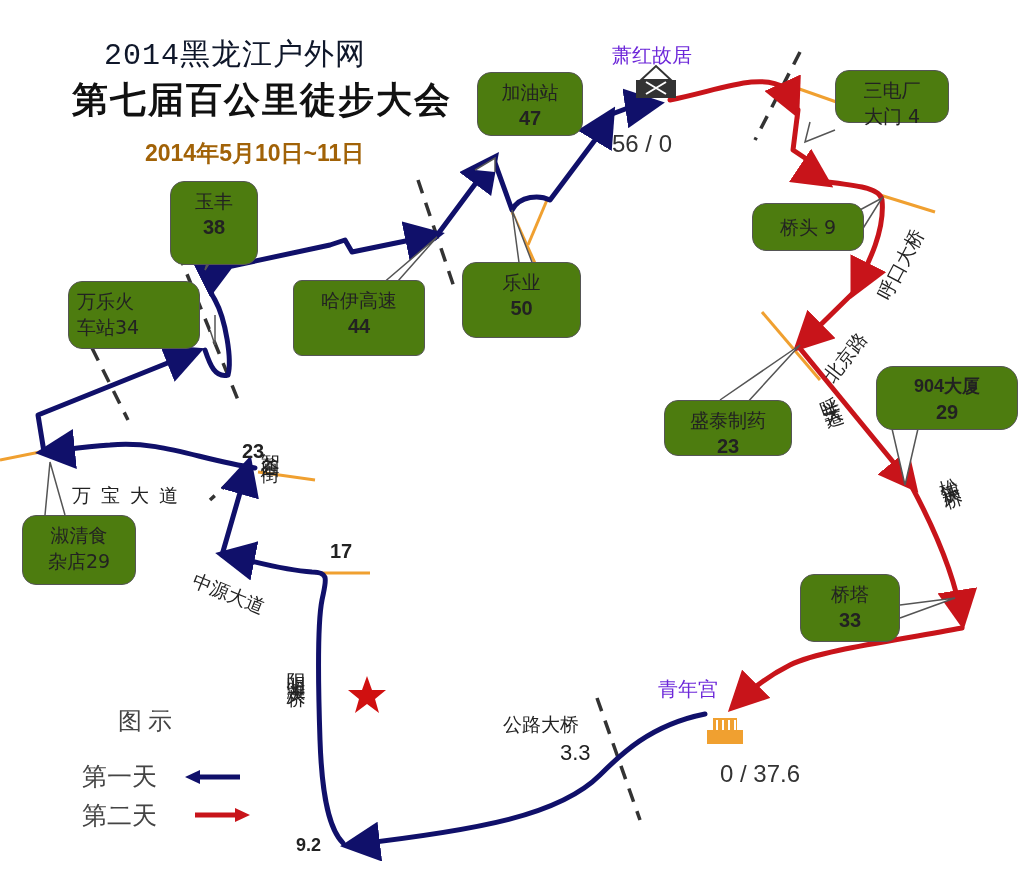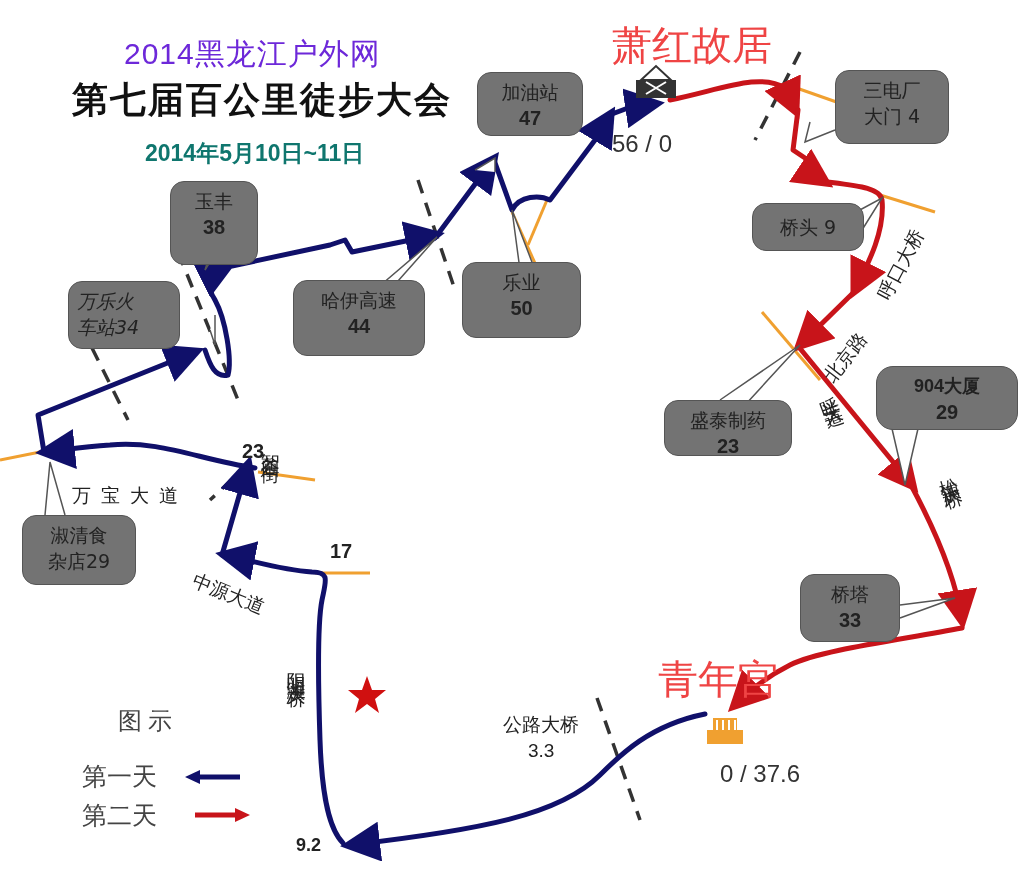--- a/index.html
+++ b/index.html
@@ -1,25 +1,25 @@
 <!DOCTYPE html>
 <html><head>
 <meta charset="utf-8">
 <style>
   html, body { margin:0; padding:0; background:#fff; }
   body { width:1024px; height:886px; position:relative; overflow:hidden;
          font-family:"DejaVu Sans", sans-serif; color:#333; }
   svg.map { position:absolute; left:0; top:0; }
   .t { position:absolute; white-space:nowrap; }
-  .title1 { left:124px; top:34px; font-family:Liberation Sans, sans-serif; font-size:30px; color:#6d28d9; letter-spacing:1px; }
+  .title1 { left:104px; top:34px; font-family:Liberation Mono, monospace; font-size:30px; color:#0f172a; letter-spacing:1px; }
   .title2 { left:72px; top:76px; font-family:"DejaVu Serif", serif; font-weight:bold; font-size:36px; color:#111; letter-spacing:2px; }
-  .date { left:145px; top:138px; font-family:"Liberation Sans", sans-serif; font-weight:bold; font-size:23px; color:#0f766e; }
-  .landmark { font-family:"DejaVu Serif", serif; font-size:40px; color:#ef4444; }
+  .date { left:145px; top:138px; font-family:"Liberation Sans", sans-serif; font-weight:bold; font-size:23px; color:#a16207; }
+  .landmark { font-family:"DejaVu Serif", serif; font-size:20px; color:#6d28d9;margin-top:24px; }
   .km { font-family:"Liberation Sans", sans-serif; font-size:24px; color:#333; }
-  .bubble { position:absolute; background:#737373; border:1.5px solid #555; border-radius:14px;
+  .bubble { position:absolute; background:#4d7c0f; border:1.5px solid #555; border-radius:14px;
             font-size:19px; color:#222; text-align:center; line-height:26px; padding:6px 8px; box-sizing:border-box; }
   .bubble b { font-family:"Liberation Sans", sans-serif; font-weight:bold; font-size:20px; }
   .road { font-family:"DejaVu Serif", serif; font-size:19px; color:#222; }
   .vert { writing-mode:vertical-rl; letter-spacing:4px; }
   .num { font-family:"Liberation Sans", sans-serif; font-weight:bold; font-size:18px; color:#222; }
   .legend-title { left:118px; top:705px; font-size:24px; color:#444; letter-spacing:6px; font-family:"DejaVu Serif", serif; }
   .legend-item { font-size:25px; color:#444; font-family:"DejaVu Serif", serif; }
 </style>
 </head>
 <body>
@@ -113,21 +113,21 @@
 
 <div class="t title1">2014黑龙江户外网</div>
 <div class="t title2">第七届百公里徒步大会</div>
 <div class="t date">2014年5月10日~11日</div>
 
 <div class="t landmark" style="left:612px;top:18px;">萧红故居</div>
 <div class="t km" style="left:612px;top:130px;">56 / 0</div>
 <div class="t landmark" style="left:658px;top:652px;">青年宫</div>
 <div class="t km" style="left:720px;top:760px;">0 / 37.6</div>
 
-<div class="bubble" style="left:835px;top:70px;width:114px;height:74px;">
+<div class="bubble" style="left:835px;top:70px;width:114px;height:53px;">
   <div>三电厂</div>
   <div>大门 4</div>
 </div>
 <div class="bubble" style="left:752px;top:203px;width:112px;height:48px;line-height:34px;">
   <span>桥头 9</span>
 </div>
 <div class="bubble" style="left:664px;top:400px;width:128px;height:56px;">
   <div>盛泰制药</div>
   <b>23</b>
 </div>
@@ -141,38 +141,38 @@
 </div>
 
 <div class="bubble" style="left:477px;top:72px;width:106px;height:64px;">
   <div>加油站</div>
   <b>47</b>
 </div>
 <div class="bubble" style="left:462px;top:262px;width:119px;height:76px;">
   <div>乐业</div>
   <b>50</b>
 </div>
-<div class="bubble" style="left:293px;top:280px;width:132px;height:76px;">
+<div class="bubble" style="left:293px;top:280px;width:132px;height:76px;border-radius:9px;">
   <div>哈伊高速</div>
   <b>44</b>
 </div>
 <div class="bubble" style="left:170px;top:181px;width:88px;height:84px;">
   <div>玉丰</div>
   <b>38</b>
 </div>
-<div class="bubble" style="left:68px;top:281px;width:112px;height:68px;white-space:pre-line;text-align:left;font-style:italic;">万乐火
+<div class="bubble" style="left:68px;top:281px;width:132px;height:68px;white-space:pre-line;text-align:left;">万乐火
 车站34</div>
 <div class="bubble" style="left:22px;top:515px;width:114px;height:70px;white-space:pre-line;text-align:center;">淑清食
 杂店29</div>
 
 <div class="t num" style="left:242px;top:440px;font-size:20px;">23</div>
 <div class="t num" style="left:330px;top:540px;font-size:20px;">17</div>
 <div class="t num" style="left:296px;top:835px;font-size:18px;">9.2</div>
 <div class="t road" style="left:503px;top:712px;">公路大桥</div>
-<div class="t num" style="left:528px;top:740px;font-size:19px;font-weight:normal;">3.3</div>
+<div class="t num" style="left:560px;top:740px;font-size:22px;font-weight:normal;">3.3</div>
 
 <div class="t road" style="left:72px;top:463px;letter-spacing:2px;margin-top:20px;">万 宝 大 道</div>
 <div class="t road vert" style="left:258px;top:438px;">智谷四街</div>
 <div class="t road" style="left:198px;top:568px;transform:rotate(22deg);transform-origin:left top;">中源大道</div>
 <div class="t road vert" style="left:284px;top:658px;">阳明滩大桥</div>
 <div class="t road" style="left:872px;top:292px;transform:rotate(-62deg);transform-origin:left top;">呼口大桥</div>
 <div class="t road" style="left:818px;top:372px;transform:rotate(-52deg);transform-origin:left top;">北京路</div>
 <div class="t road vert" style="left:810px;top:388px;transform:rotate(-20deg);transform-origin:left top;">呼兰大道</div>
 <div class="t road vert" style="left:930px;top:468px;transform:rotate(-18deg);transform-origin:left top;">松浦大桥</div>
 

